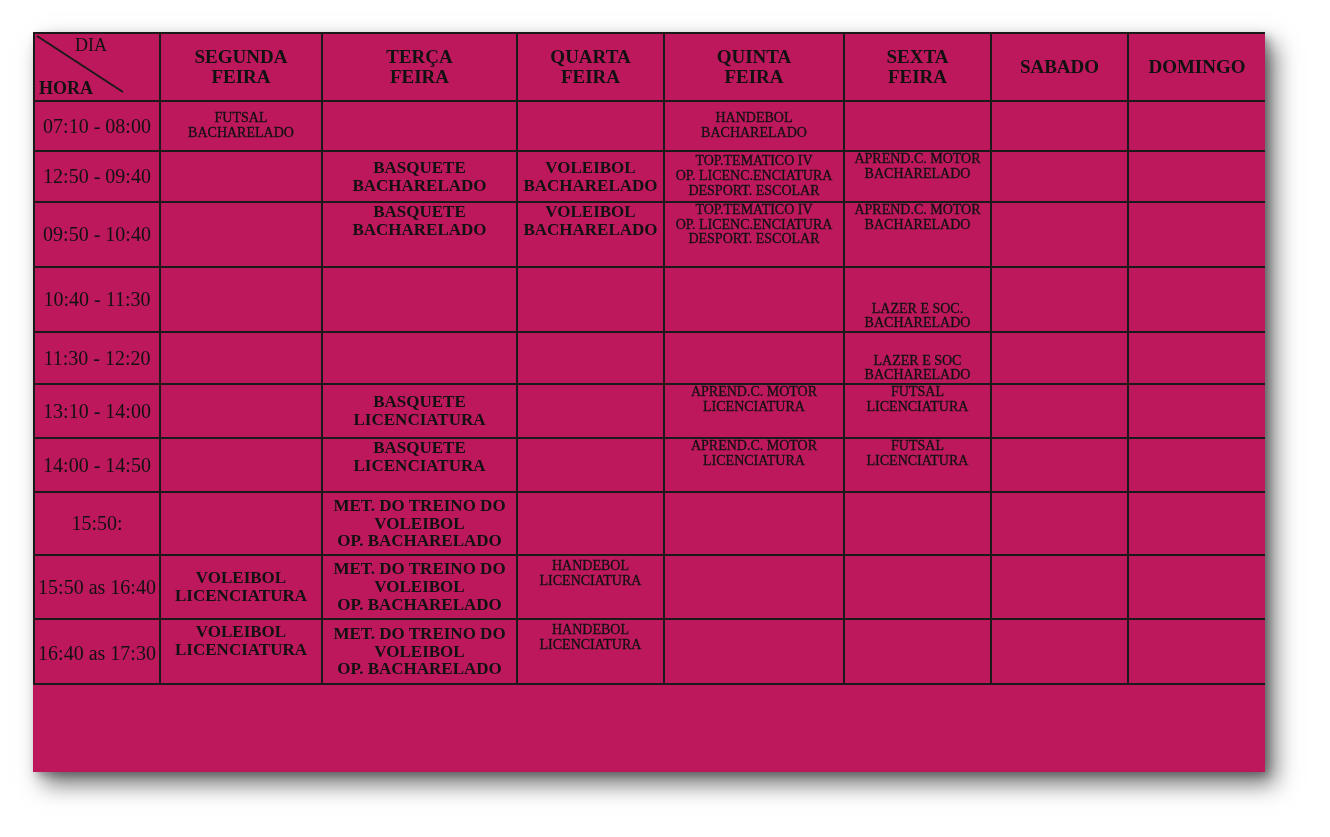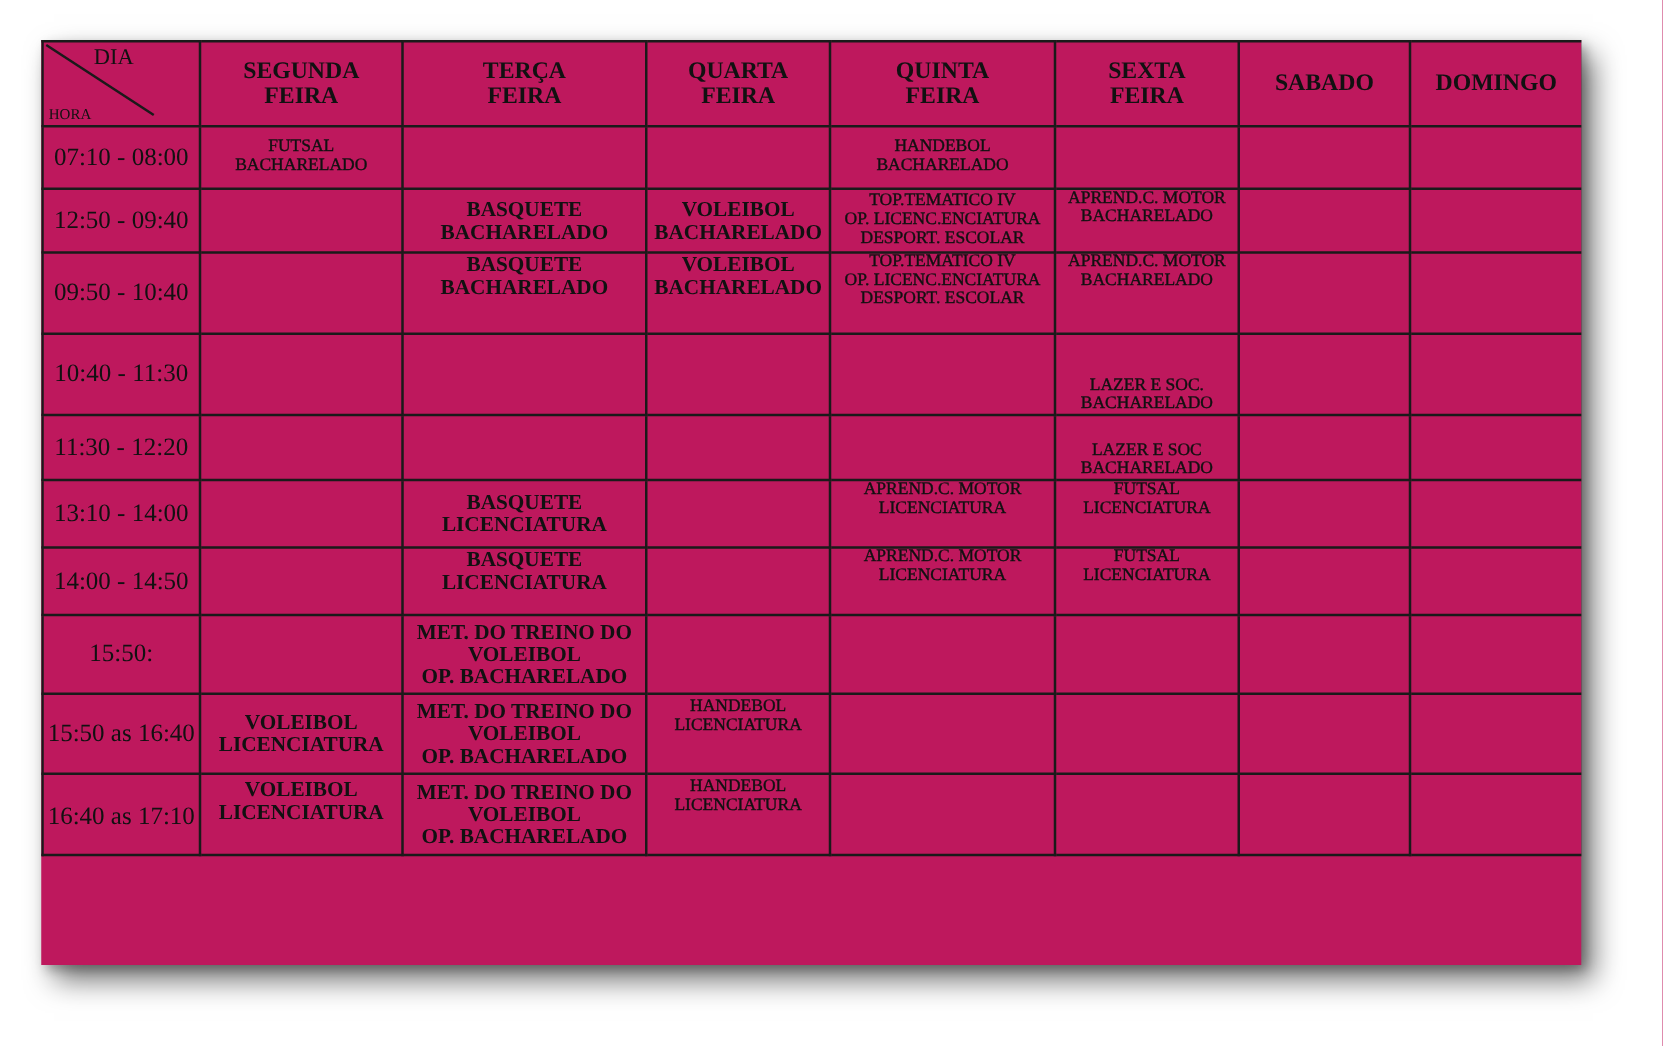--- a/index.html
+++ b/index.html
@@ -18,21 +18,21 @@
     position: absolute; left: 0; top: 0;
   }
   table.sched td, table.sched th {
     border: 2px solid #1a1a1a; text-align: center; vertical-align: middle;
     color: #111; padding: 0; overflow: hidden; line-height: 1.05;
   }
   table.sched th { font-weight: bold; font-size: 19px; }
   .corner { position: relative; }
   .corner svg { position: absolute; left: 0; top: 0; }
   .corner .dia { position: absolute; right: 52px; top: 2px; font-size: 18px; font-weight: normal; }
-  .corner .hora { position: absolute; left: 4px; bottom: 2px; font-size: 12px; font-weight: normal; }
+  .corner .hora { position: absolute; left: 4px; bottom: 2px; font-size: 18px; font-weight: bold; }
   td.time { font-size: 20px; font-weight: normal; }
   .cell { font-weight: bold; font-size: 17px; white-space: pre-line; }
   .cell.small { font-size: 14px; font-weight: normal; -webkit-text-stroke: 0.3px #111; }
   .cell.top { vertical-align: top; }
   tr.bottomrow td { border-bottom: none; }
 </style>
 </head>
 <body>
 
 <div class="sheet">
@@ -192,21 +192,21 @@
 OP. BACHARELADO</td>
         <td class="cell small top" style="padding-top:3px">HANDEBOL
 LICENCIATURA</td>
         <td class="cell"></td>
         <td class="cell"></td>
         <td class="cell"></td>
         <td class="cell"></td>
       </tr>
 
       <tr style="height:65px">
-        <td class="time top" style="padding-top:4px">16:40 as 17:10</td>
+        <td class="time top" style="padding-top:4px">16:40 as 17:30</td>
         <td class="cell top" style="padding-top:3px">VOLEIBOL
 LICENCIATURA</td>
         <td class="cell">MET. DO TREINO DO
 VOLEIBOL
 OP. BACHARELADO</td>
         <td class="cell small top" style="padding-top:3px">HANDEBOL
 LICENCIATURA</td>
         <td class="cell"></td>
         <td class="cell"></td>
         <td class="cell"></td>

